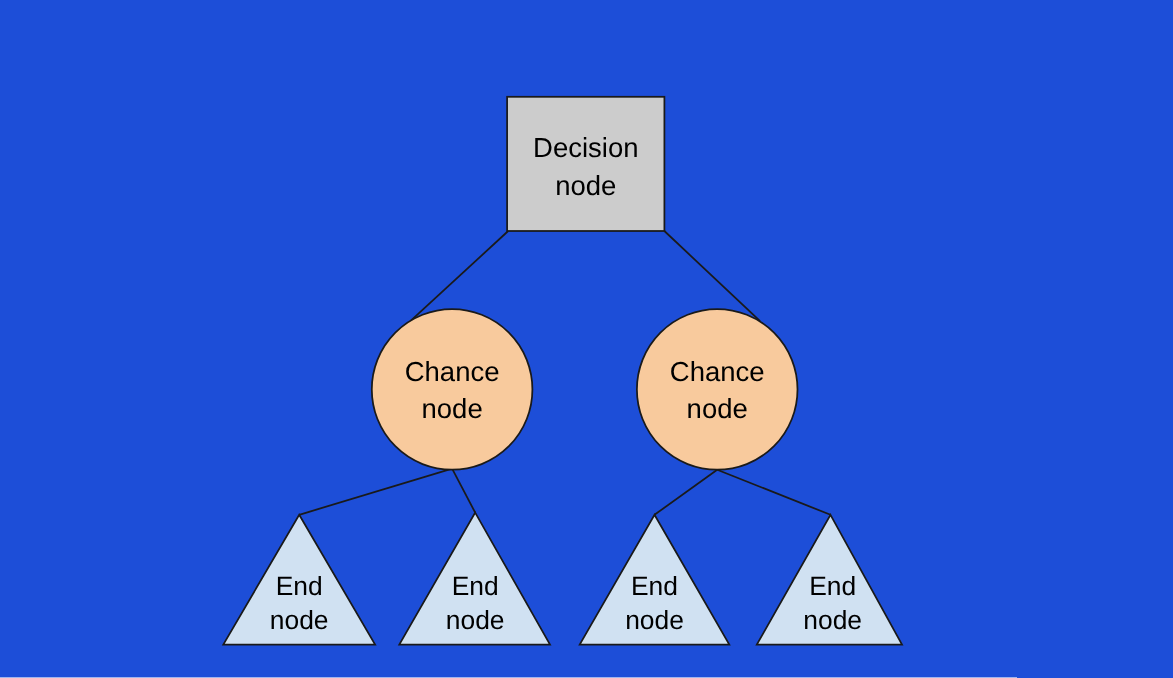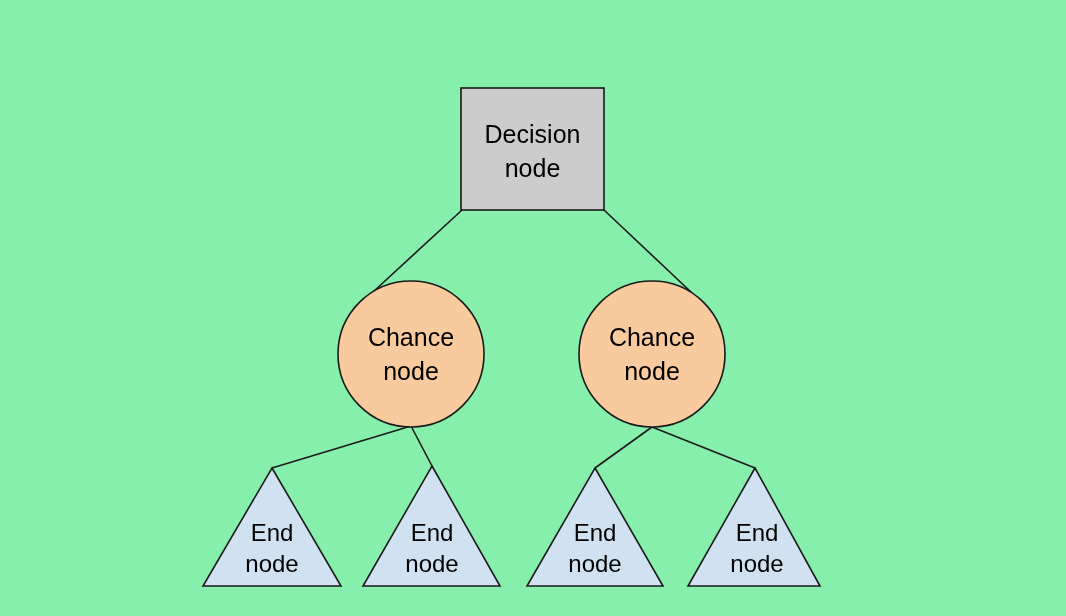--- a/index.html
+++ b/index.html
@@ -45,21 +45,21 @@
     text-anchor: middle;
     dominant-baseline: alphabetic;
   }
   .node-label.small {
     font-size: 24px;
   }
 </style>
 </head>
 <body>
 
-<div id="diagram-canvas" style="background: #86efac;">
+<div id="diagram-canvas" style="background: #1d4ed8;">
 
   <svg class="tree-svg" viewBox="0 0 1066 616" xmlns="http://www.w3.org/2000/svg">
 
     <g>
       <line class="edge-line" x1="462" y1="210" x2="373" y2="292" stroke="#1A1A1A"></line>
       <line class="edge-line" x1="604" y1="210" x2="691" y2="292" stroke="#1A1A1A"></line>
 
       <line class="edge-line" x1="411" y1="426" x2="272" y2="468" stroke="#1A1A1A"></line>
       <line class="edge-line" x1="411" y1="426" x2="432" y2="466" stroke="#1A1A1A"></line>
 

